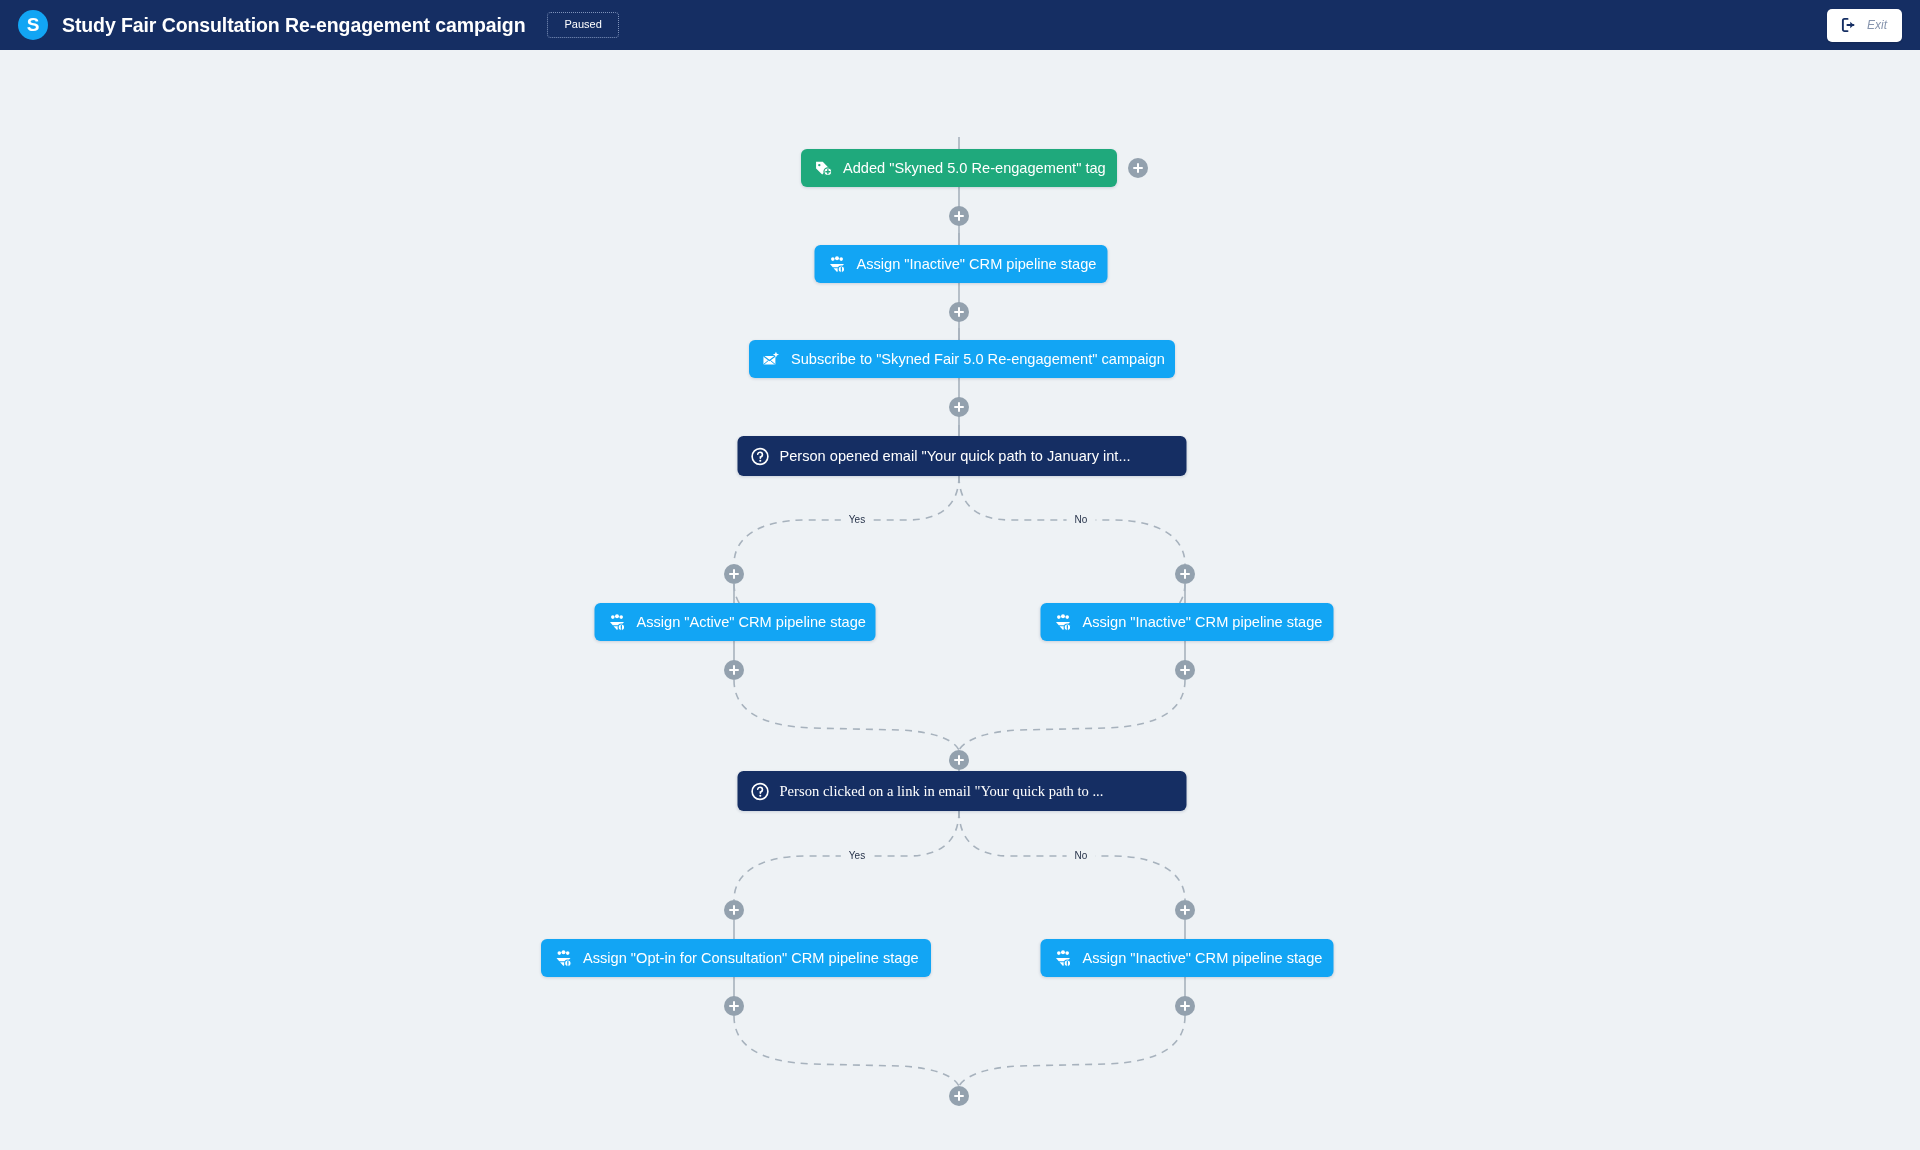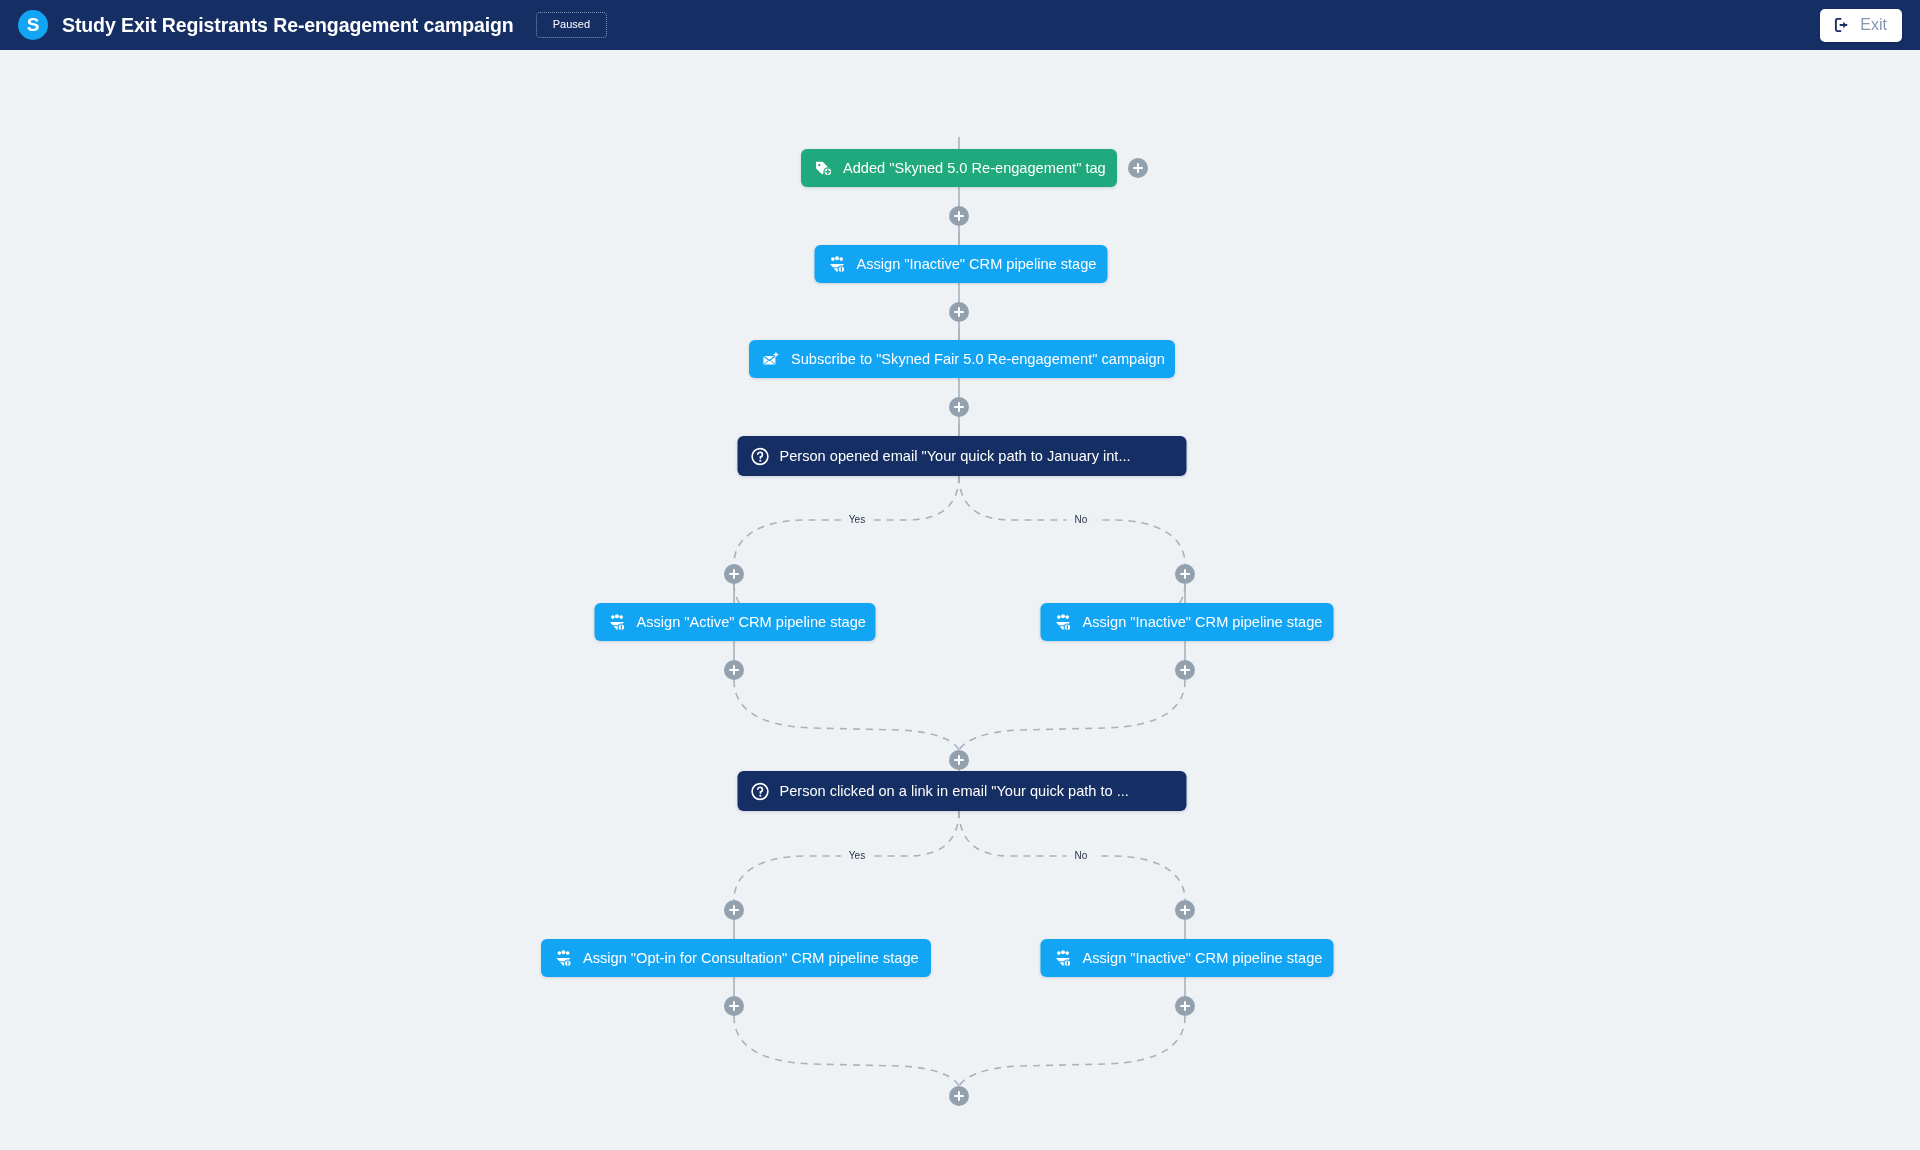--- a/index.html
+++ b/index.html
@@ -63,21 +63,22 @@
     height: 33px;
     display: flex;
     align-items: center;
     padding: 0 15px 0 13px;
     gap: 9px;
     cursor: pointer;
     box-shadow: 0 1px 2px rgba(0,0,0,0.15);
   }
   #exit-button .lbl {
     color: #8795ae;
-    font-size: 16px;
+    font-size: 12px;
+    font-style: italic;
   }
   .exit-icon svg { display: block; }
 
   
   #flow-canvas {
     position: absolute;
     left: 0; top: 50px;
     width: 1920px;
     height: 1100px;
     background: #eef2f5;
@@ -154,21 +155,21 @@
     z-index: 4;
     line-height: 1;
     white-space: nowrap;
   }
 </style>
 </head>
 <body>
 
 <div id="app-header">
   <div id="brand-logo">S</div>
-  <div id="campaign-title">Study Exit Registrants Re-engagement campaign</div>
+  <div id="campaign-title">Study Fair Consultation Re-engagement campaign</div>
   <div id="status-badge">Paused</div>
   <div id="header-spacer"></div>
   <div id="exit-button">
     <span class="exit-icon">
       <svg width="18" height="18" viewBox="0 0 20 20">
         <path d="M8.4 3.2 H5.0 a1.8 1.8 0 0 0 -1.8 1.8 v10 a1.8 1.8 0 0 0 1.8 1.8 h3.4" fill="none" stroke="#152e63" stroke-width="2.1" stroke-linecap="round"></path>
         <path d="M11.4 6.4 L15.2 10 L11.4 13.6 Z" fill="#152e63"></path>
         <path d="M8.2 10 H15.0" fill="none" stroke="#152e63" stroke-width="2.1" stroke-linecap="round"></path>
       </svg>
     </span>
@@ -300,21 +301,21 @@
         <circle cx="14.4" cy="4.3" r="1.9" fill="#ffffff"></circle>
         <path d="M2.6 9.4 h14.8 l-3.0 3.6 h-8.8 z" fill="#ffffff"></path>
         <path d="M6.4 14.0 h7.2 l-3.6 4.0 z" fill="#ffffff"></path>
         <circle cx="14.6" cy="15.0" r="3.4" fill="#ffffff" stroke="#12a5f4" stroke-width="1.2"></circle>
         <path d="M14.6 13.2 v2.3 M14.6 16.6 v0.6" stroke="#12a5f4" stroke-width="1.4" stroke-linecap="round"></path>
       </svg>
     </span>
     <span class="node-label">Assign "Inactive" CRM pipeline stage</span>
   </div>
 
-  <div class="node navy" style="left:962px; top:721px; width:449px;">
+  <div class="node navy" style="left:962px; top:721px; width:449px;font-family:Liberation Serif, serif;">
     <span class="node-icon">
       <svg width="19" height="19" viewBox="0 0 20 20">
         <circle cx="10" cy="10" r="8.3" fill="none" stroke="#ffffff" stroke-width="1.7"></circle>
         <path d="M7.6 7.6 a2.5 2.5 0 1 1 2.8 2.9 v1.3" fill="none" stroke="#ffffff" stroke-width="1.7" stroke-linecap="round"></path>
         <circle cx="10.3" cy="14.4" r="1.1" fill="#ffffff"></circle>
       </svg>
     </span>
     <span class="node-label">Person clicked on a link in email "Your quick path to ...</span>
   </div>
 

